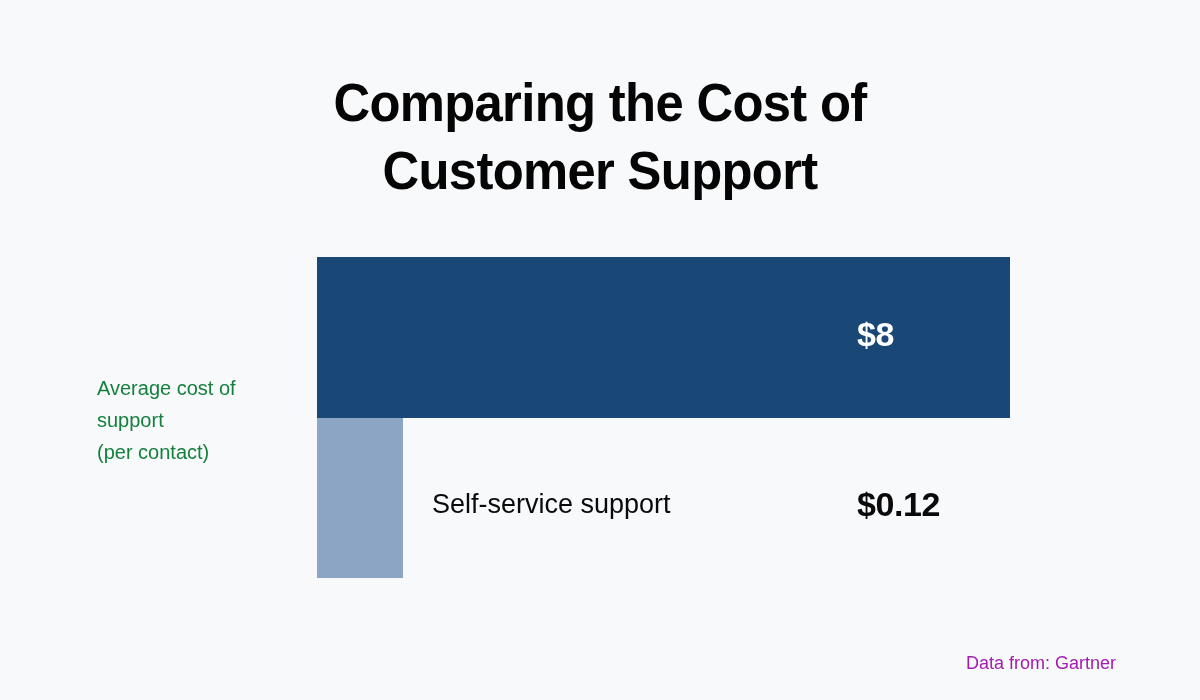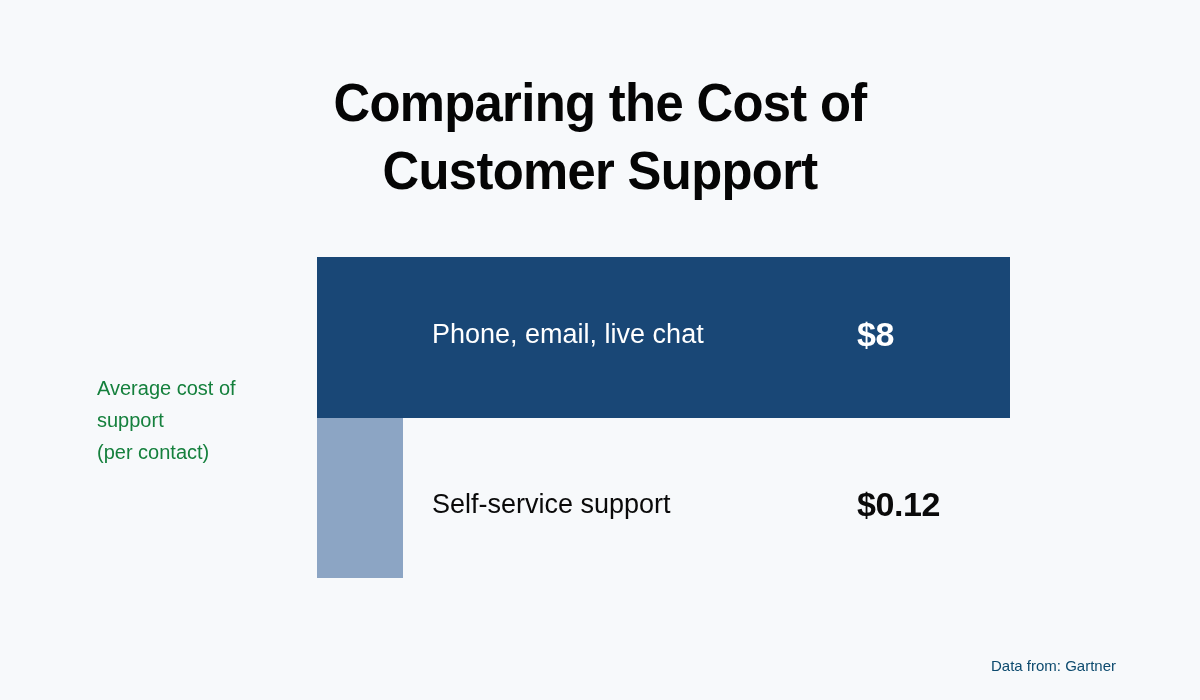--- a/index.html
+++ b/index.html
@@ -101,41 +101,40 @@
     color: #0a0a0a;
   }
   .row-0 .row-value { top: 58px; }
   .row-1 .row-value { top: 67px; }
 
   
   .source-note {
     position: absolute;
     right: 28px;
     bottom: 26px;
-    font-size: 15px;
-    color: #0c4a6e;
+    font-size: 18px;
+    color: #a21caf;
     white-space: nowrap;
   }
 </style>
 </head>
 <body>
 
 <div class="canvas">
 
   <div class="title">Comparing the Cost of
 Customer Support</div>
 
   <div class="axis-caption">Average cost of support
 (per contact)</div>
 
   <div class="chart">
 
     <div class="row row-0">
       <div class="bar bar-0"></div>
-      <div class="row-label">Phone, email, live chat</div>
       <div class="row-value">$8</div>
     </div>
 
     <div class="row row-1">
       <div class="bar bar-1"></div>
       <div class="row-label">Self-service support</div>
       <div class="row-value">$0.12</div>
     </div>
 
   </div>

